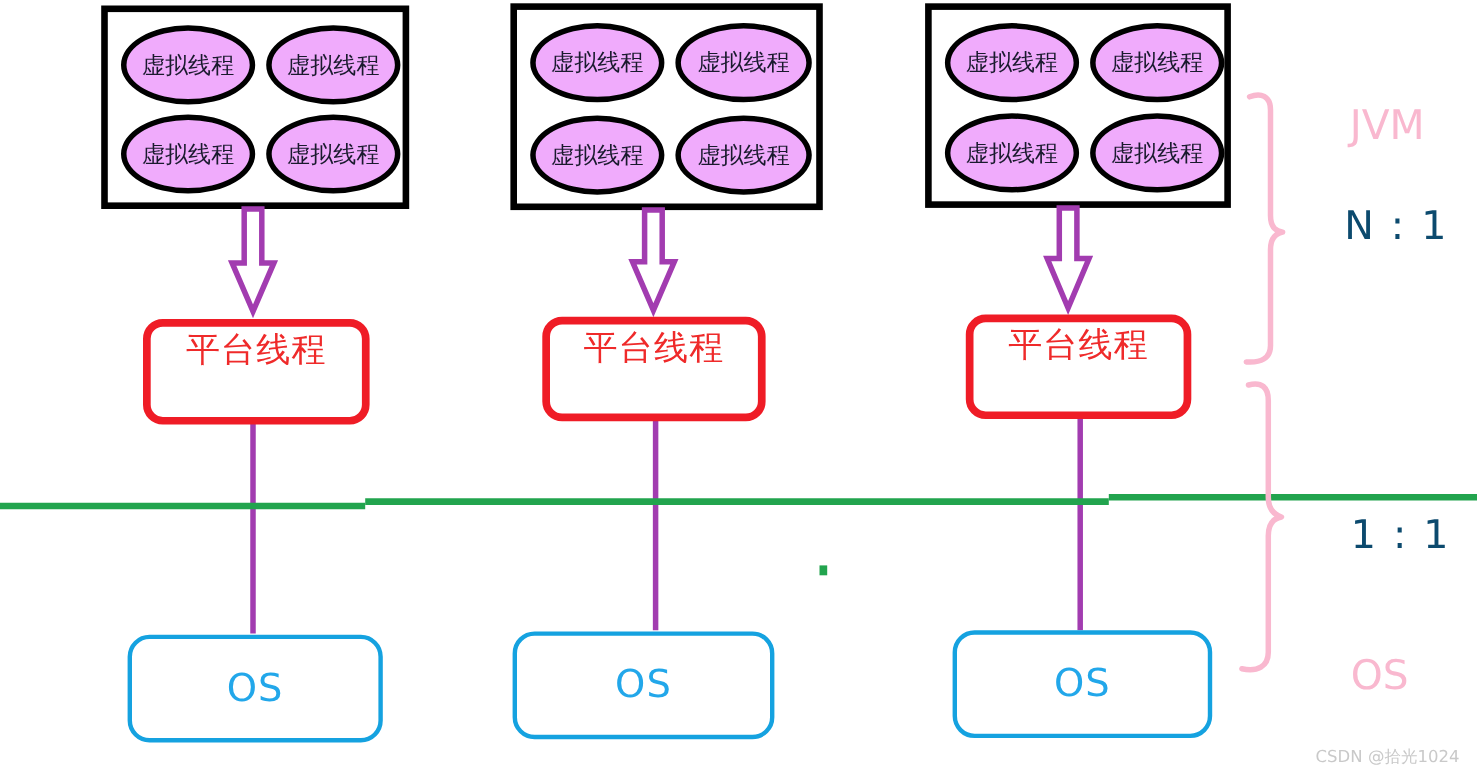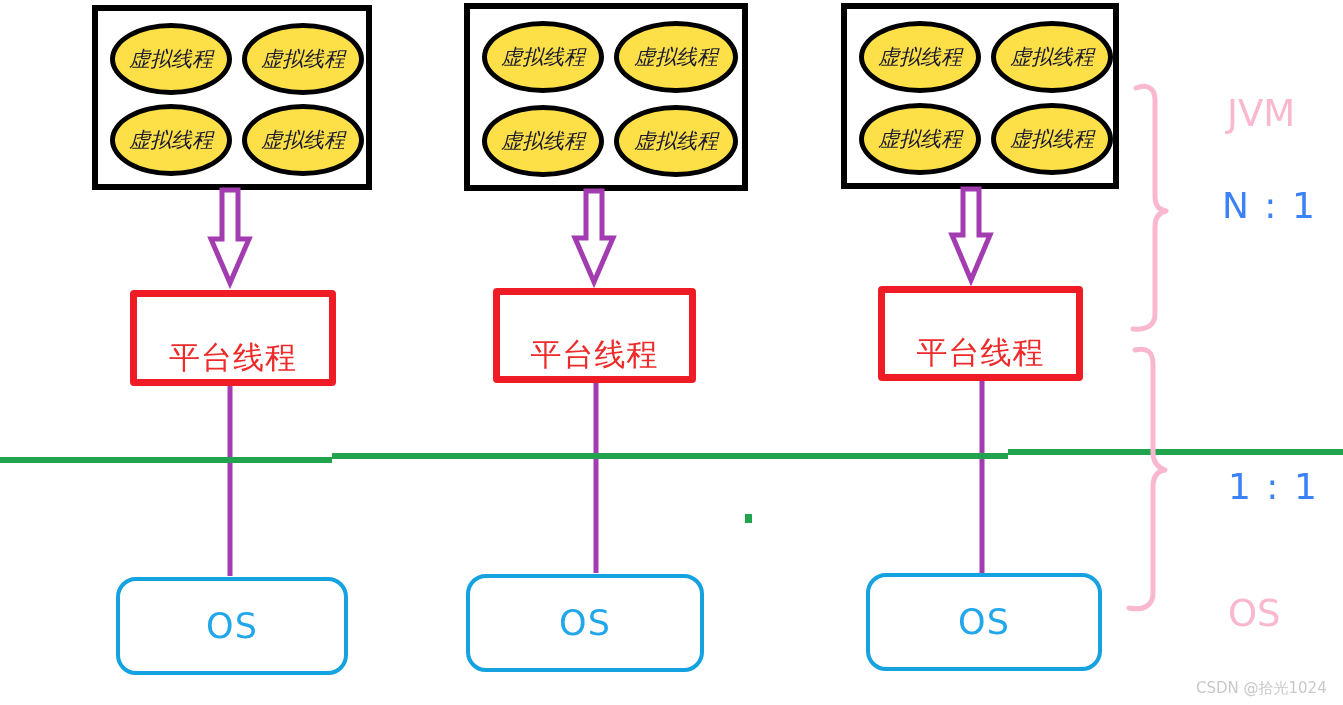--- a/index.html
+++ b/index.html
@@ -4,35 +4,35 @@
 <style>
   html,body{margin:0;padding:0;background:#ffffff;}
   body{width:1343px;height:705px;position:relative;overflow:hidden;
        font-family:"DejaVu Sans","Liberation Sans",sans-serif;}
   #stage{position:absolute;left:0;top:0;width:1343px;height:705px;}
   svg.layer{position:absolute;left:0;top:0;width:1343px;height:705px;}
 
   .jvm-box{position:absolute;border:6px solid #000000;background:#ffffff;box-sizing:border-box;}
   .vt-ellipse{position:absolute;border:5px solid #000000;border-radius:50%;
               display:flex;align-items:center;justify-content:center;
-              color:#1a1a2e;background:#fde047;box-sizing:border-box;font-style:italic;}
+              color:#1a1a2e;background:#f0abfc;box-sizing:border-box;}
   .vt-label{font-size:21px;line-height:1;white-space:nowrap;}
 
-  .plat-box{position:absolute;border:7px solid #ef1c26;border-radius:4px;background:#ffffff;
-            display:flex;align-items:flex-end;justify-content:center;box-sizing:border-box;}
+  .plat-box{position:absolute;border:7px solid #ef1c26;border-radius:18px;background:#ffffff;
+            display:flex;align-items:flex-start;justify-content:center;box-sizing:border-box;}
   .plat-label{color:#ef2a2a;font-size:31px;white-space:nowrap;letter-spacing:1px;}
 
   .os-box{position:absolute;border:4px solid #15a2e0;border-radius:20px;background:#ffffff;
           display:flex;align-items:center;justify-content:center;box-sizing:border-box;}
   .os-label{color:#22a7ea;font-size:35px;letter-spacing:1px;}
 
   .side-text{position:absolute;white-space:nowrap;}
   .t-jvm{color:#f9b8cf;font-size:37px;}
   .t-os{color:#f9b8cf;font-size:37px;}
-  .t-ratio{color:#3b82f6;font-size:36px;letter-spacing:2px;}
+  .t-ratio{color:#0c4a6e;font-size:36px;letter-spacing:2px;}
 
   .watermark{position:absolute;color:#c9c9c9;font-size:15px;white-space:nowrap;}
 </style>
 </head>
 <body>
 
 <div id="stage">
 
   <div class="jvm-box" style="left:92px;top:5px;width:280px;height:185px;">
     <div class="vt-ellipse" style="left:12px;top:12px;width:122px;height:72px;">

